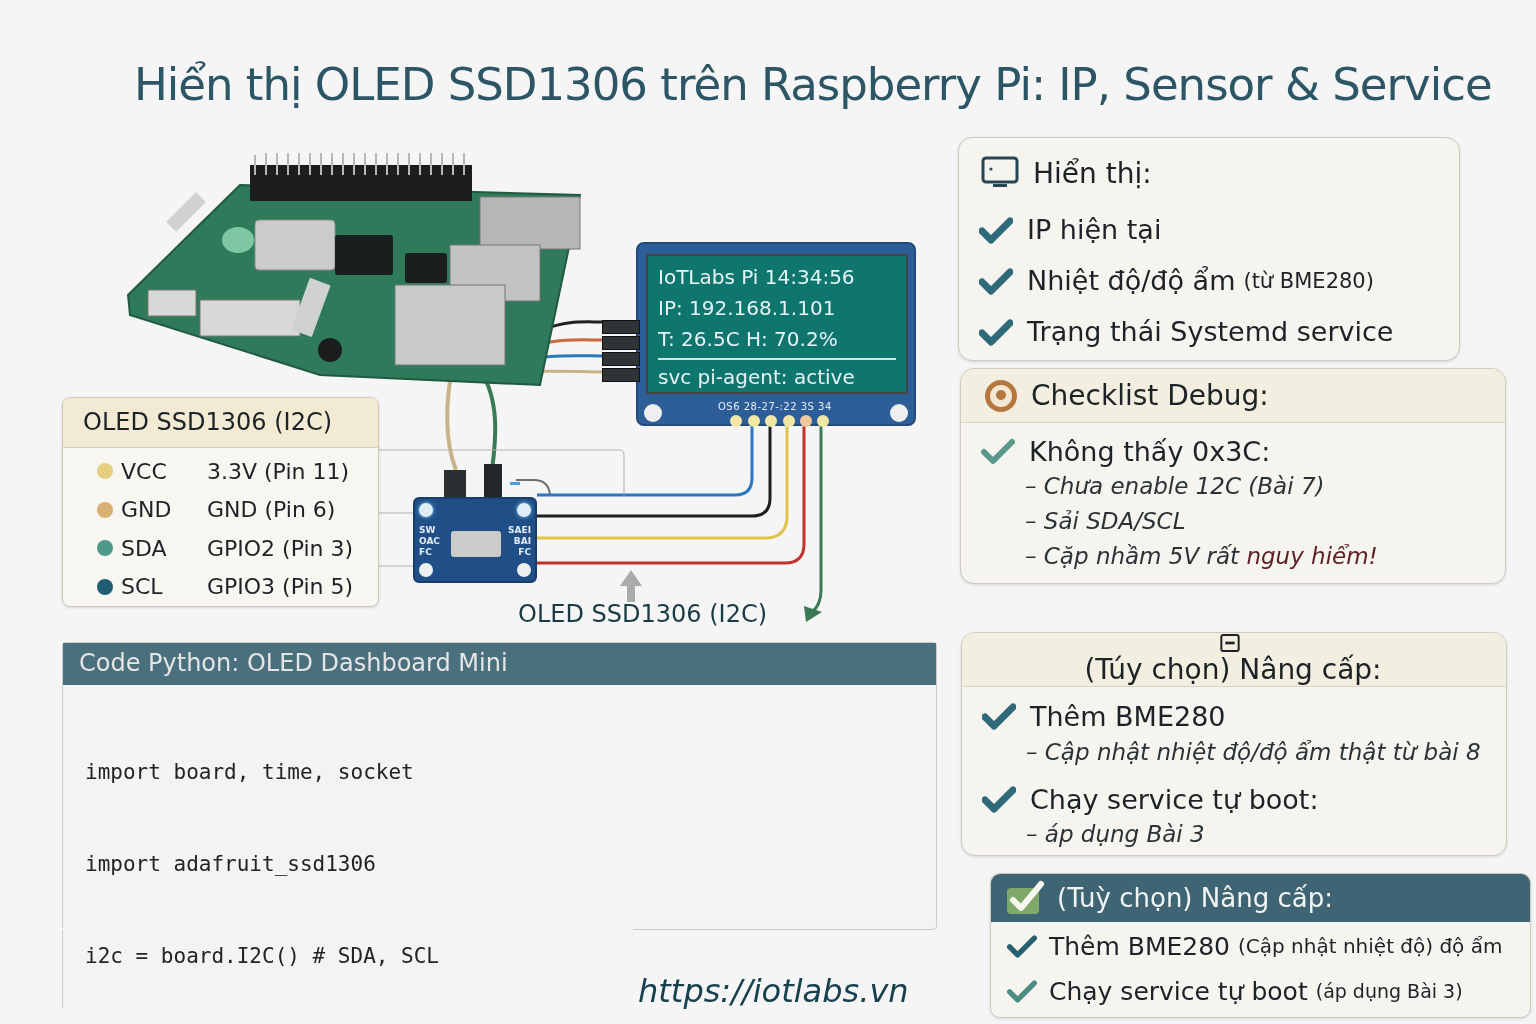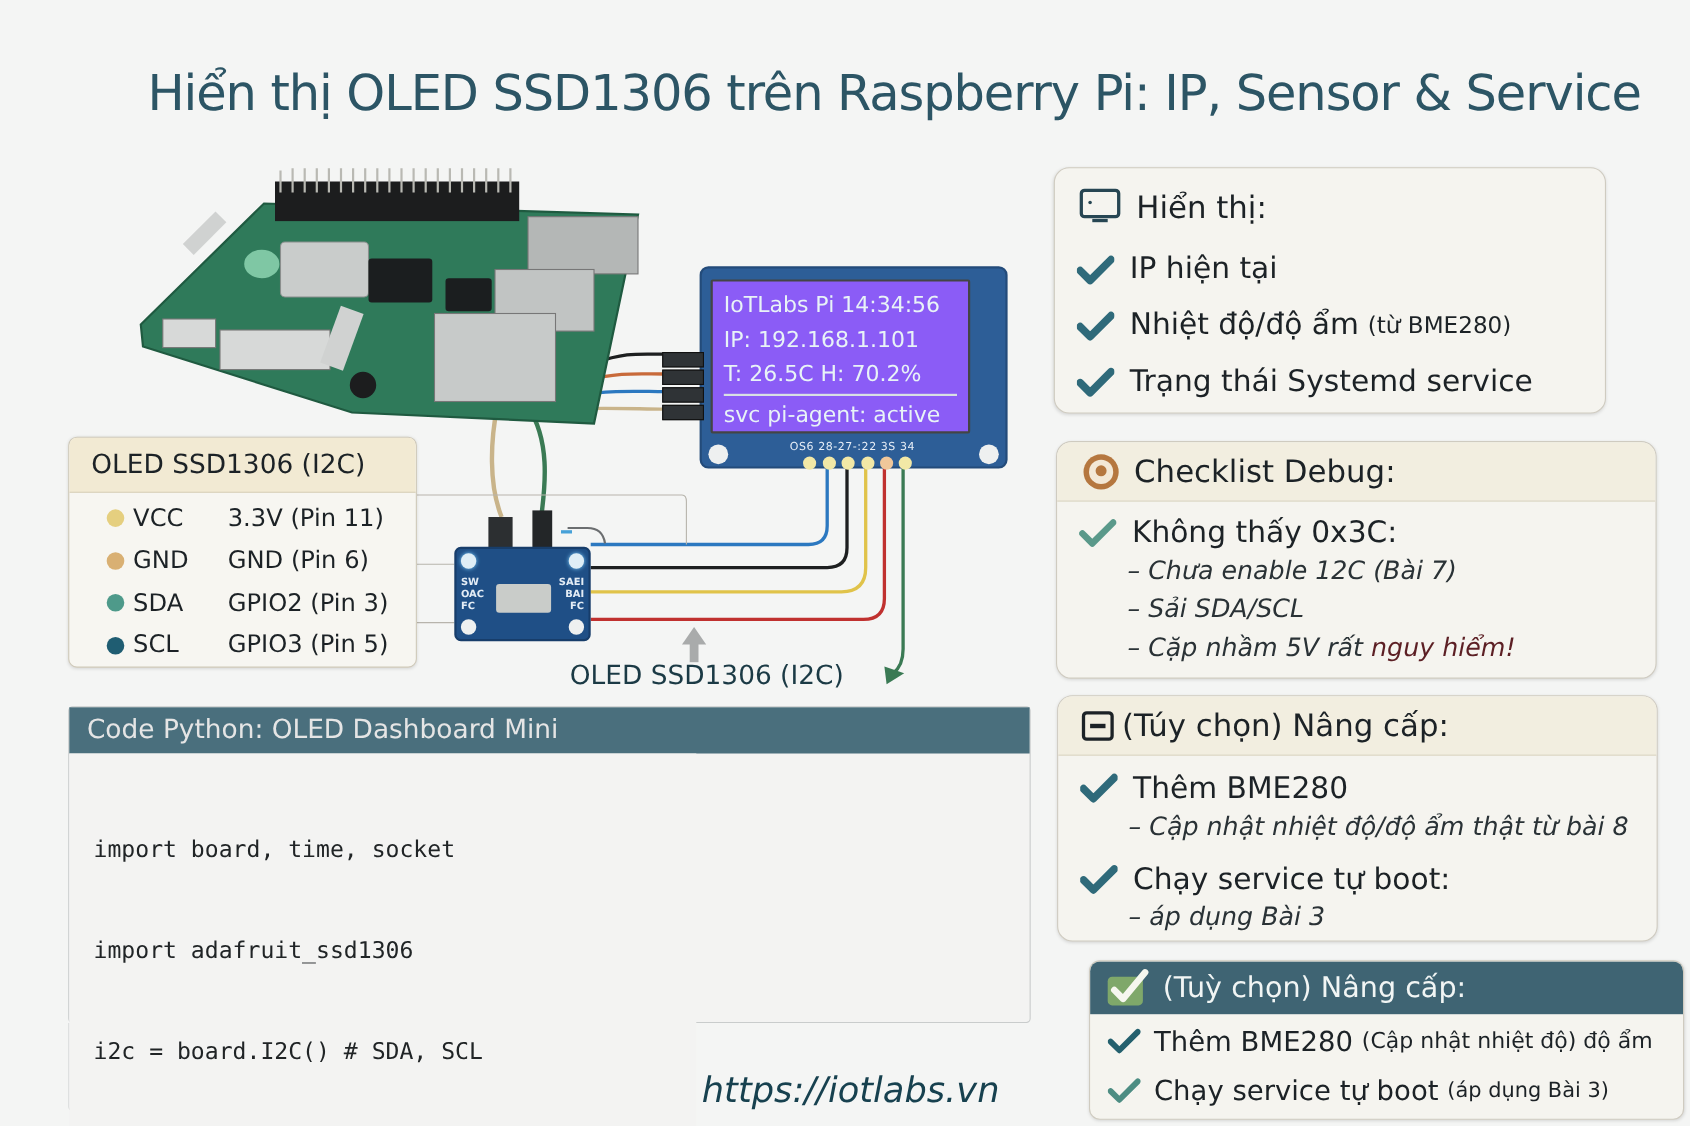--- a/index.html
+++ b/index.html
@@ -24,22 +24,22 @@
 
   
   #wires-svg { left: 0; top: 0; width: 1536px; height: 1024px; pointer-events: none; }
 
   
   #oled {
     left: 636px; top: 242px; width: 280px; height: 184px;
     background: #2d5e97; border-radius: 8px; border: 2px solid #234b7a;
   }
   #oled-screen {
-    position: absolute; left: 8px; top: 10px; width: 236px; height: 140px;
-    background: #8b5cf6; border: 2px solid #444; border-radius: 2px;
+    position: absolute; left: 8px; top: 10px; width: 262px; height: 140px;
+    background: #0f766e; border: 2px solid #444; border-radius: 2px;
     padding: 6px 10px; font-family: "DejaVu Sans", sans-serif;
     color: #e8f3f7; font-size: 20px; line-height: 31px;
   }
   #oled-screen .divider { height: 2px; background: #d8e0e3; margin: 3px 0 2px; }
   #oled-pins-label {
     position: absolute; left: 80px; top: 157px; font-size: 10px;
     color: #e7eef7; letter-spacing: 0.5px;
   }
   .oled-hole { position: absolute; width: 18px; height: 18px; border-radius: 50%; background: #eef0f0; top: 160px; }
   .oled-pin { position: absolute; width: 12px; height: 12px; border-radius: 50%; background: #f2e8a6; top: 171px; }
@@ -247,21 +247,21 @@
       <span>GPIO2 (Pin 3)</span>
     </div>
     <div class="pin-row">
       <span class="pin-dot" style="background: rgb(31, 93, 114);"></span>
       <span class="pin-name">SCL</span>
       <span>GPIO3 (Pin 5)</span>
     </div>
   </div>
 </div>
 
-<div class="card" style="left:958px; top:152px; width:502px; height:224px;">
+<div class="card" style="left:958px; top:137px; width:502px; height:224px;">
   <div class="card-header" style="height:66px; padding-top:4px;">
     <svg width="40" height="34" viewBox="0 0 40 34" style="margin-right:12px">
       <rect x="2" y="2" width="34" height="24" rx="3" fill="none" stroke="#274653" stroke-width="3"></rect>
       <circle cx="10" cy="13" r="1.6" fill="#274653"></circle>
       <rect x="12" y="28" width="14" height="3" fill="#274653"></rect>
     </svg>
     <span>Hiển thị:</span>
   </div>
   <div class="check-row" style="height:51px;">
     <svg class="check" viewBox="0 0 34 30">
@@ -277,21 +277,21 @@
     <span class="small" style="margin-left:8px;">(từ BME280)</span>
   </div>
   <div class="check-row" style="height:51px;">
     <svg class="check" viewBox="0 0 34 30">
         <path d="M3 16 L12 25 L31 6" stroke="#2f6a7a" stroke-width="7" fill="none" stroke-linecap="round" stroke-linejoin="round"></path>
       </svg>
     <span>Trạng thái Systemd service</span>
   </div>
 </div>
 
-<div class="card" style="left:960px; top:401px; width:546px; height:216px;">
+<div class="card" style="left:960px; top:368px; width:546px; height:216px;">
   <div class="card-header tinted" style="height:54px;">
     <svg width="36" height="36" viewBox="0 0 36 36" style="margin-right:12px">
       <circle cx="18" cy="18" r="16" fill="#b5773f"></circle>
       <circle cx="18" cy="18" r="11" fill="#f3e8d6"></circle>
       <circle cx="18" cy="17" r="5" fill="#b5773f"></circle>
     </svg>
     <span>Checklist Debug:</span>
   </div>
   <div class="check-row" style="height:50px; padding-top:6px;">
     <svg class="check" viewBox="0 0 34 30">
@@ -300,21 +300,21 @@
     <span>Không thấy 0x3C:</span>
   </div>
   <div class="sub-row" style="height:35px;">– Chưa enable 12C (Bài 7)</div>
   <div class="sub-row" style="height:35px;">– Sải SDA/SCL</div>
   <div class="sub-row" style="height:35px;">
     <span>– Cặp nhầm 5V rất </span><span class="danger">nguy hiểm!</span>
   </div>
 </div>
 
 <div class="card" style="left:961px; top:632px; width:546px; height:224px;">
-  <div class="card-header tinted" style="height:54px; padding-left:20px;">
+  <div class="card-header tinted" style="height:54px; padding-left:20px;flex-direction:column;">
     <svg width="32" height="30" viewBox="0 0 32 30" style="margin-right:6px">
       <rect x="3" y="3" width="26" height="24" rx="3" fill="none" stroke="#1c2226" stroke-width="3"></rect>
       <rect x="9" y="13" width="14" height="4" fill="#1c2226"></rect>
     </svg>
     <span>(Túy chọn) Nâng cấp:</span>
   </div>
   <div class="check-row" style="height:52px; padding-top:6px;">
     <svg class="check" viewBox="0 0 34 30">
         <path d="M3 16 L12 25 L31 6" stroke="#2f6a7a" stroke-width="7" fill="none" stroke-linecap="round" stroke-linejoin="round"></path>
       </svg>

